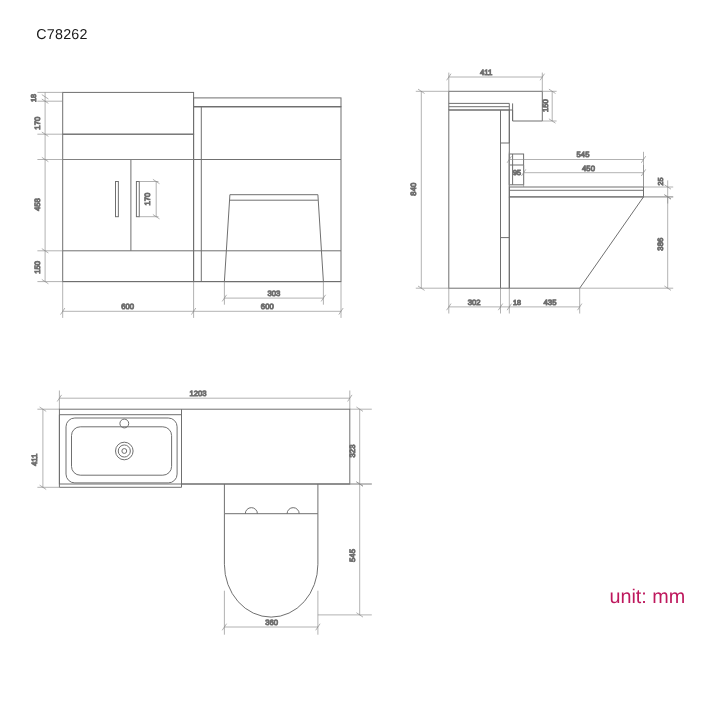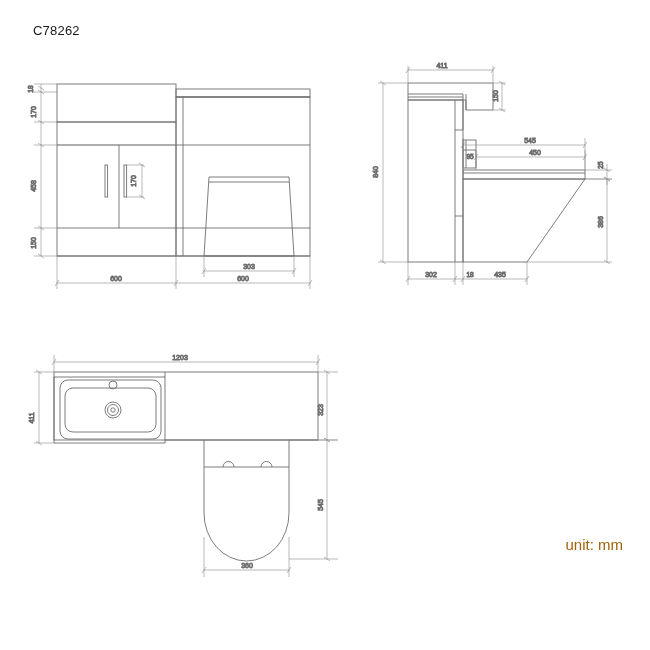--- a/index.html
+++ b/index.html
@@ -27,22 +27,22 @@
     left: 33px;
     top: 23px;
     font-size: 13px;
     letter-spacing: 0.2px;
     color: #1a1a1a;
   }
   .unit-text {
     position: absolute;
     right: 27px;
     bottom: 25px;
-    font-size: 15px;
-    color: #a16207;
+    font-size: 18px;
+    color: #be185d;
   }
   svg { display: block; }
   text { font-family: "Liberation Sans", sans-serif; fill: #555; }
 </style>
 </head>
 <body>
 
 <div id="sheet">
 
   <div class="title-text">C78262</div>

